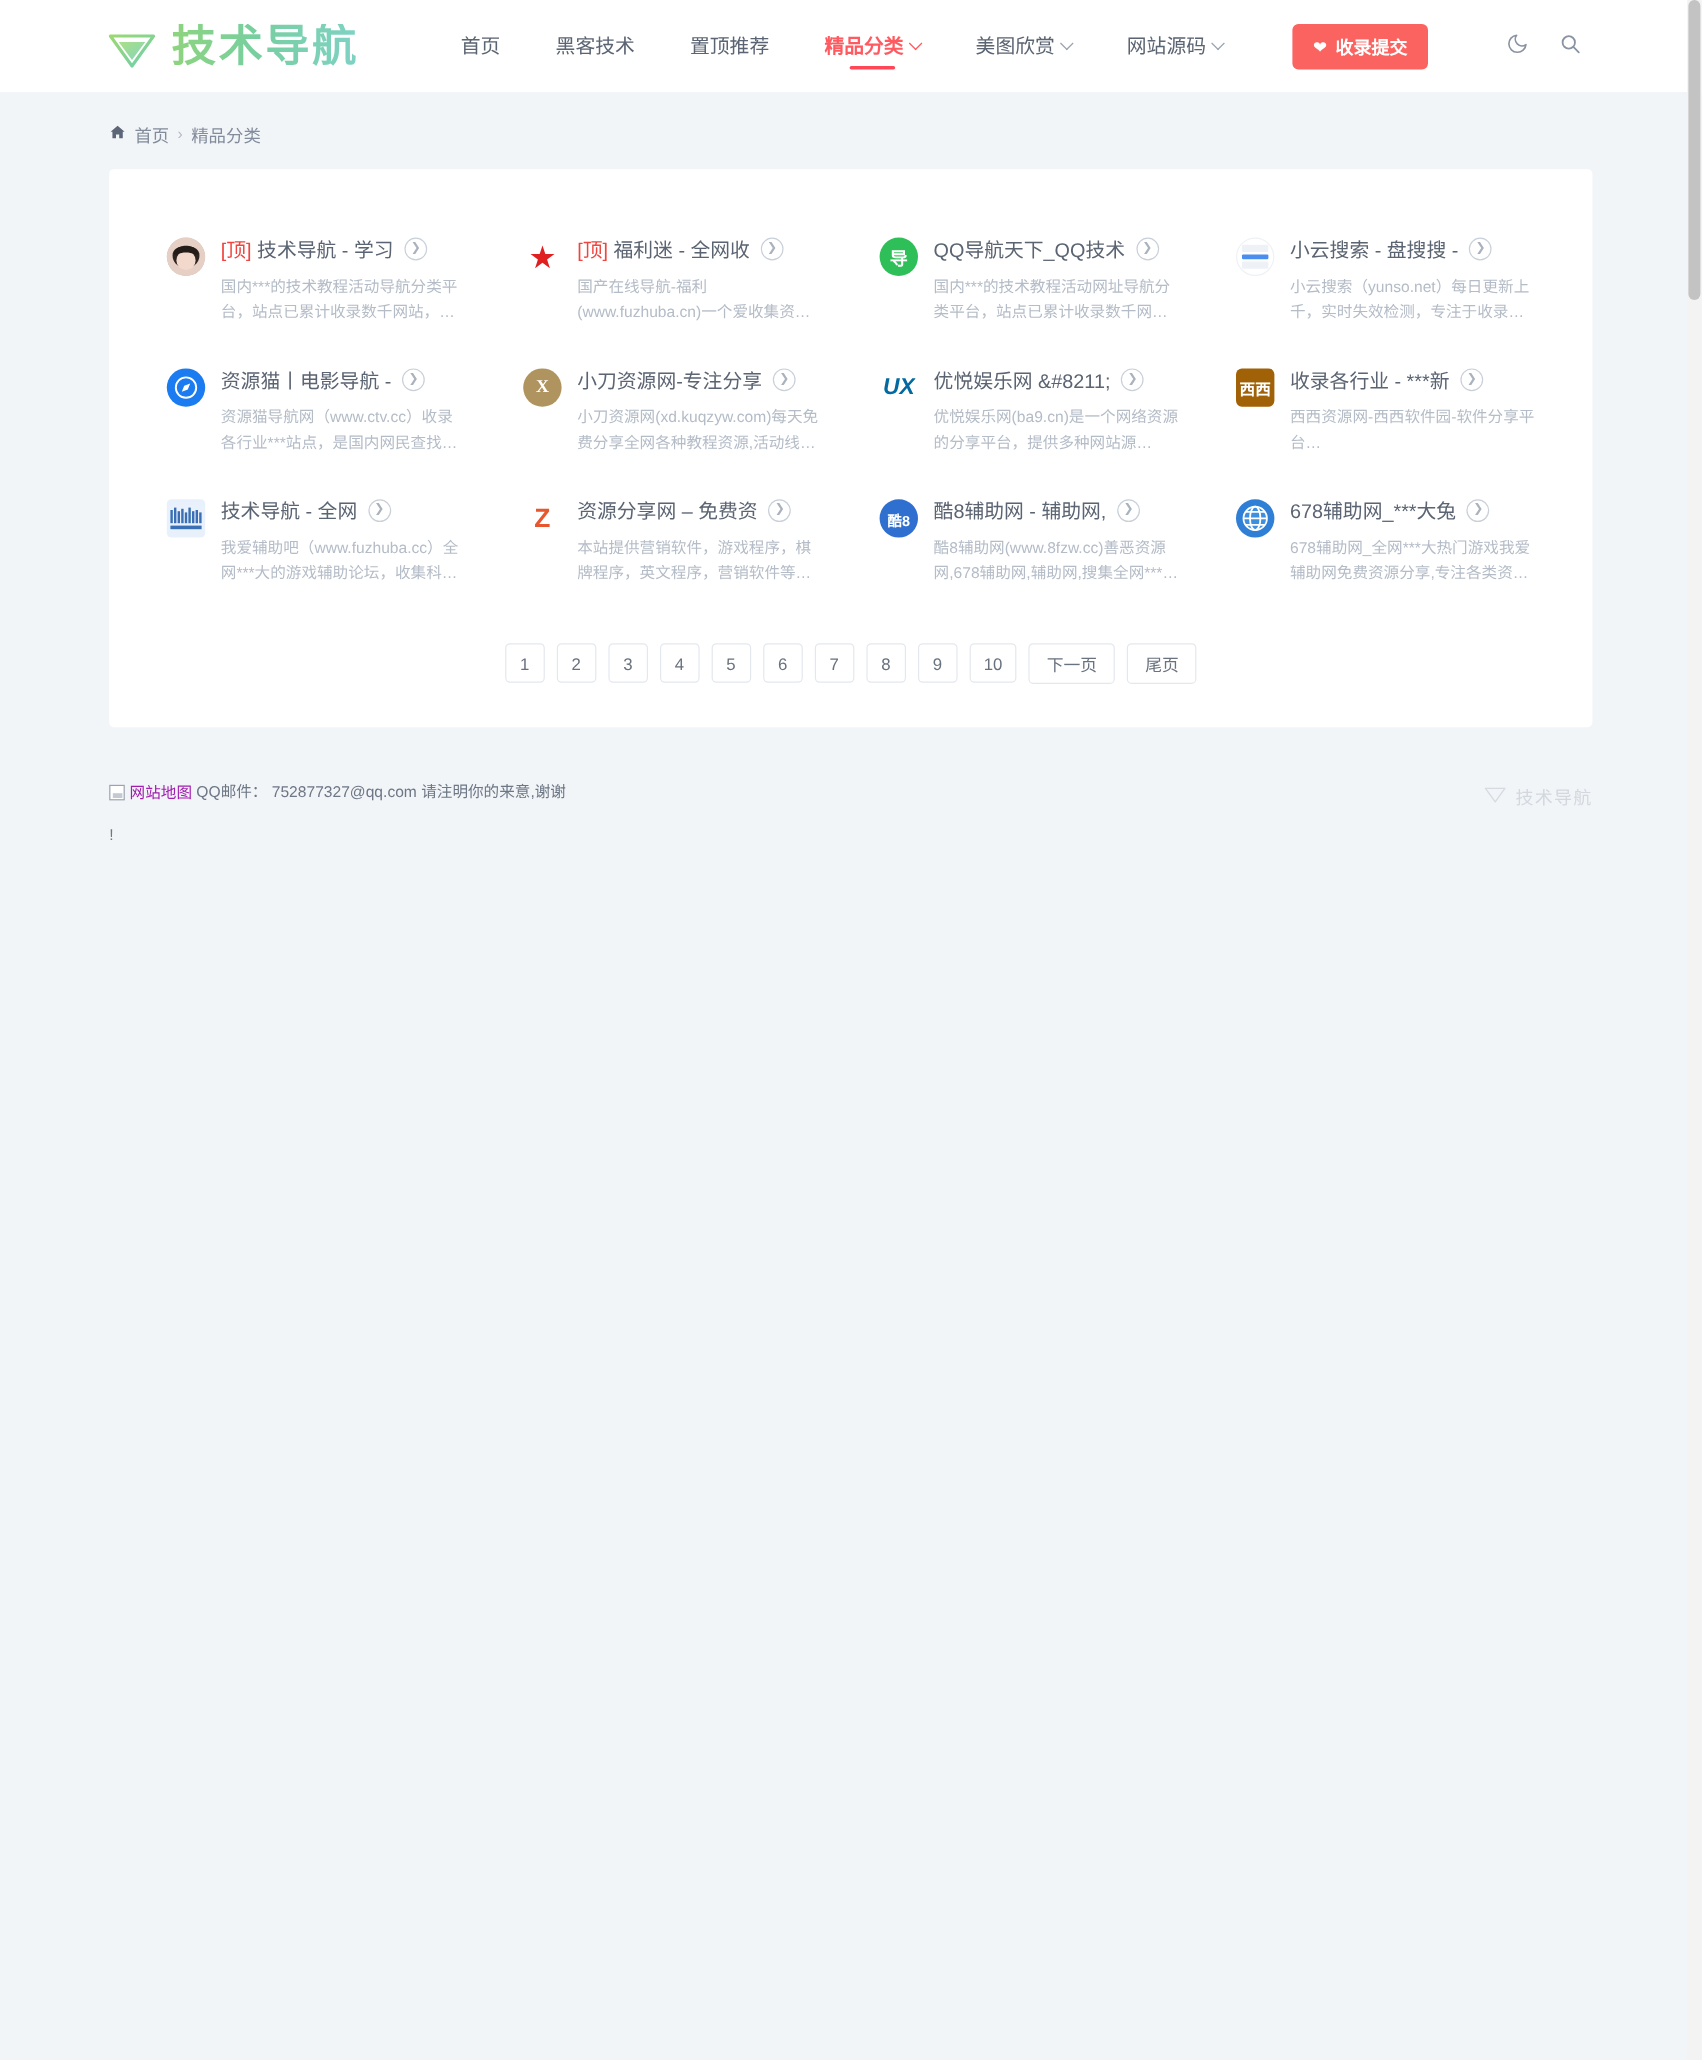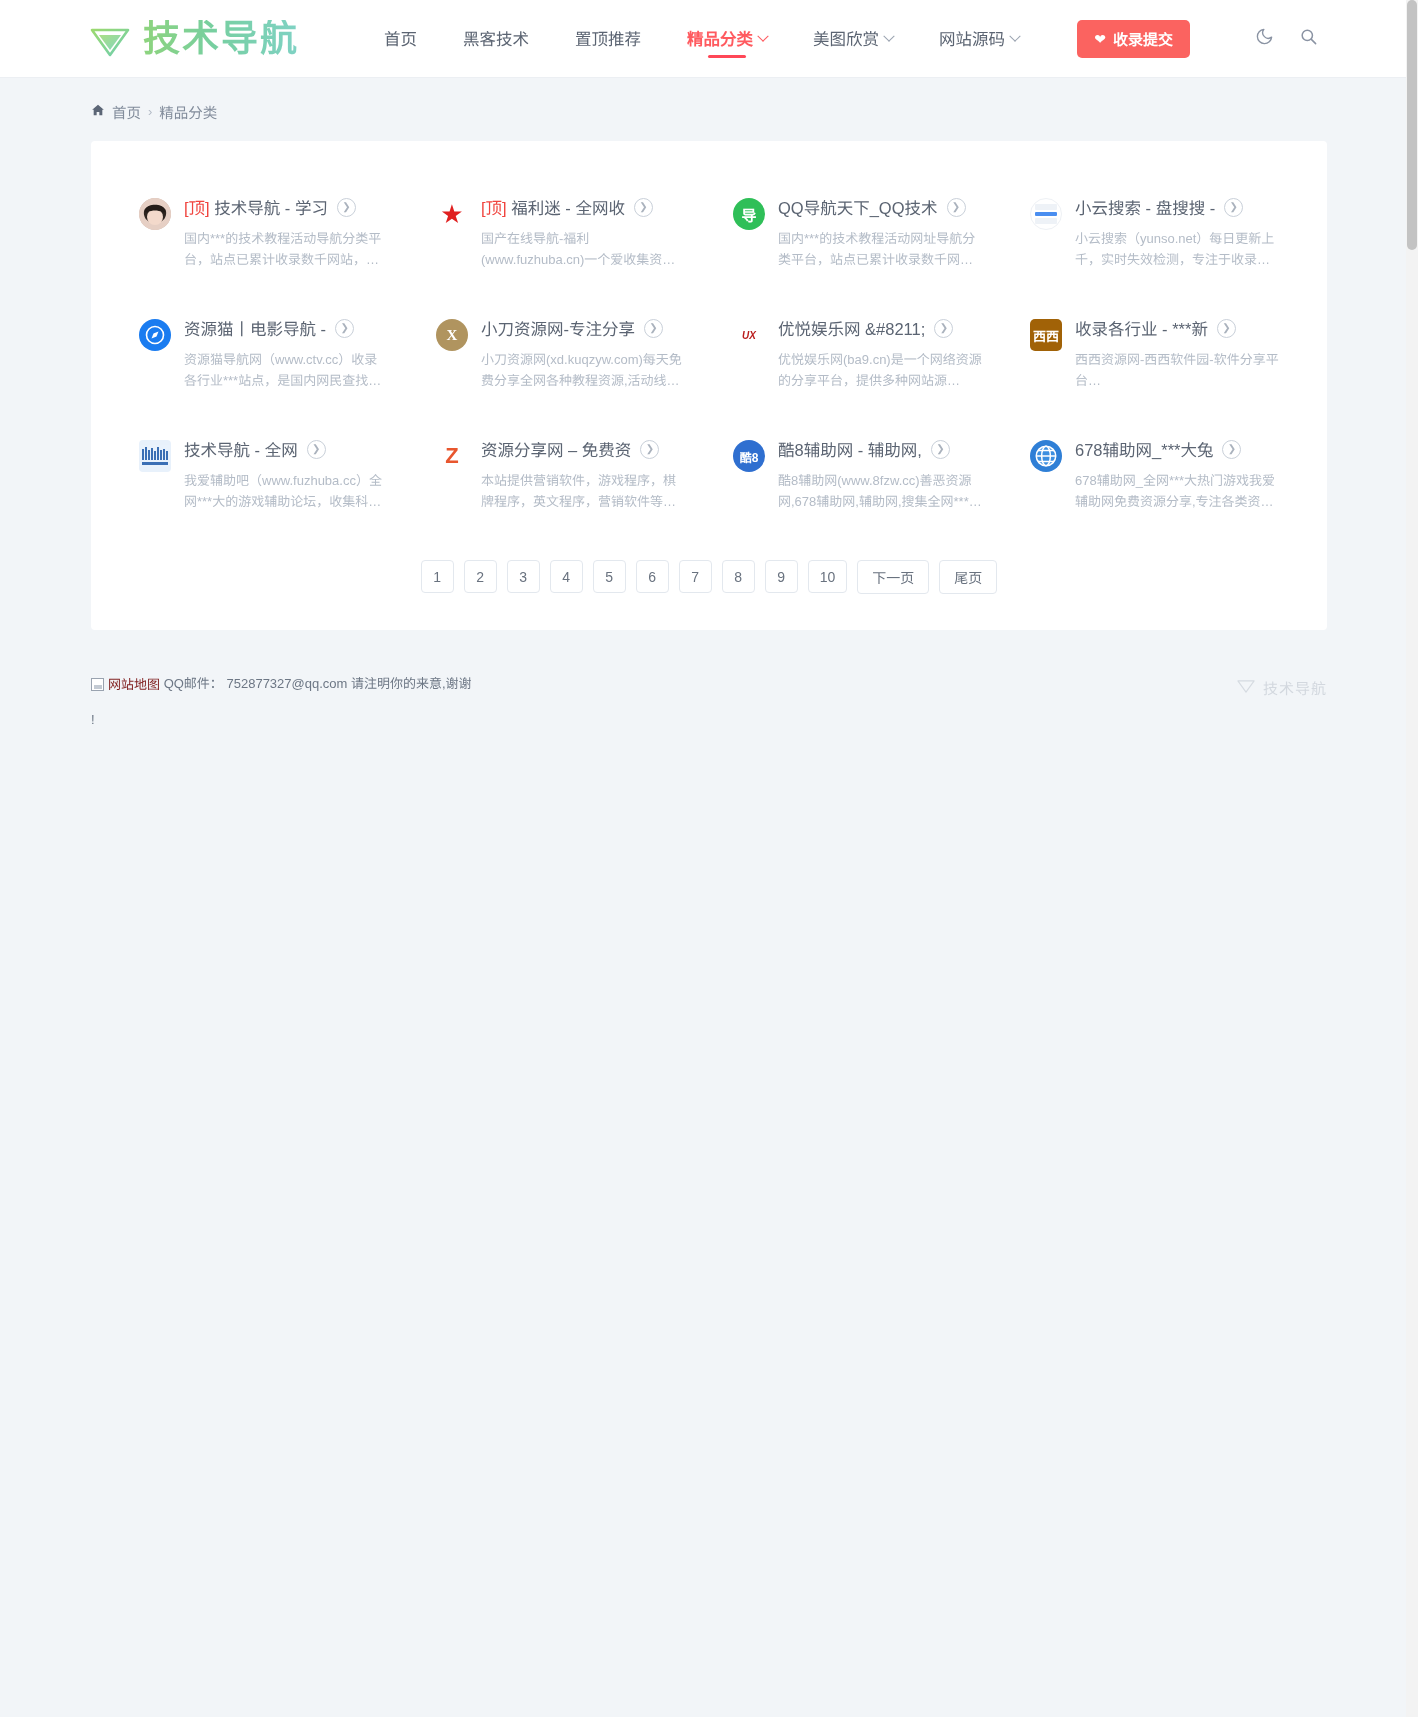--- a/index.html
+++ b/index.html
@@ -133,21 +133,21 @@
   .panel {
     width: 1236px;
     margin: 19px auto 0;
     background: #ffffff;
     border-radius: 4px;
     padding: 38px 24px 36px;
   }
   .grid {
     display: grid;
     grid-template-columns: repeat(4, 1fr);
-    row-gap: 12px;
+    row-gap: 0;
   }
   .card {
     padding: 16px 22px 18px 24px;
     display: flex;
     gap: 13px;
     cursor: pointer;
     border-radius: 6px;
     min-height: 100px;
   }
   .card-icon {
@@ -236,21 +236,21 @@
   .footer-line {
     font-size: 13.5px;
     color: #6d7785;
     line-height: 2.7;
   }
   .footer-line.small { font-size: 13px; }
   .broken-img {
     display: inline-flex;
     align-items: center;
     gap: 4px;
-    color: #7f1d1d;
+    color: #a21caf;
     vertical-align: middle;
   }
   .broken-icon {
     width: 13px; height: 13px;
     border: 1px solid #9aa3b0;
     display: inline-block;
     position: relative;
     background: #fff;
     vertical-align: -2px;
   }
@@ -461,21 +461,21 @@
       <div class="card-body">
         <div class="card-titlerow">
           <div class="card-title"><span>小刀资源网-专注分享</span></div>
           <span class="go">❯</span>
         </div>
         <div class="card-desc">小刀资源网(xd.kuqzyw.com)每天免费分享全网各种教程资源,活动线…</div>
       </div>
     </div>
 
     <div class="card">
-      <div class="card-icon" style="background:#fff;color:#b91c1c;font-size:10px;font-style:italic;font-weight:700">
+      <div class="card-icon" style="background:#fff;color:#0369a1;font-size:19px;font-style:italic;font-weight:700">
         <span>UX</span>
       </div>
       <div class="card-body">
         <div class="card-titlerow">
           <div class="card-title"><span>优悦娱乐网 &amp;#8211;</span></div>
           <span class="go">❯</span>
         </div>
         <div class="card-desc">优悦娱乐网(ba9.cn)是一个网络资源的分享平台，提供多种网站源码、…</div>
       </div>
     </div>

